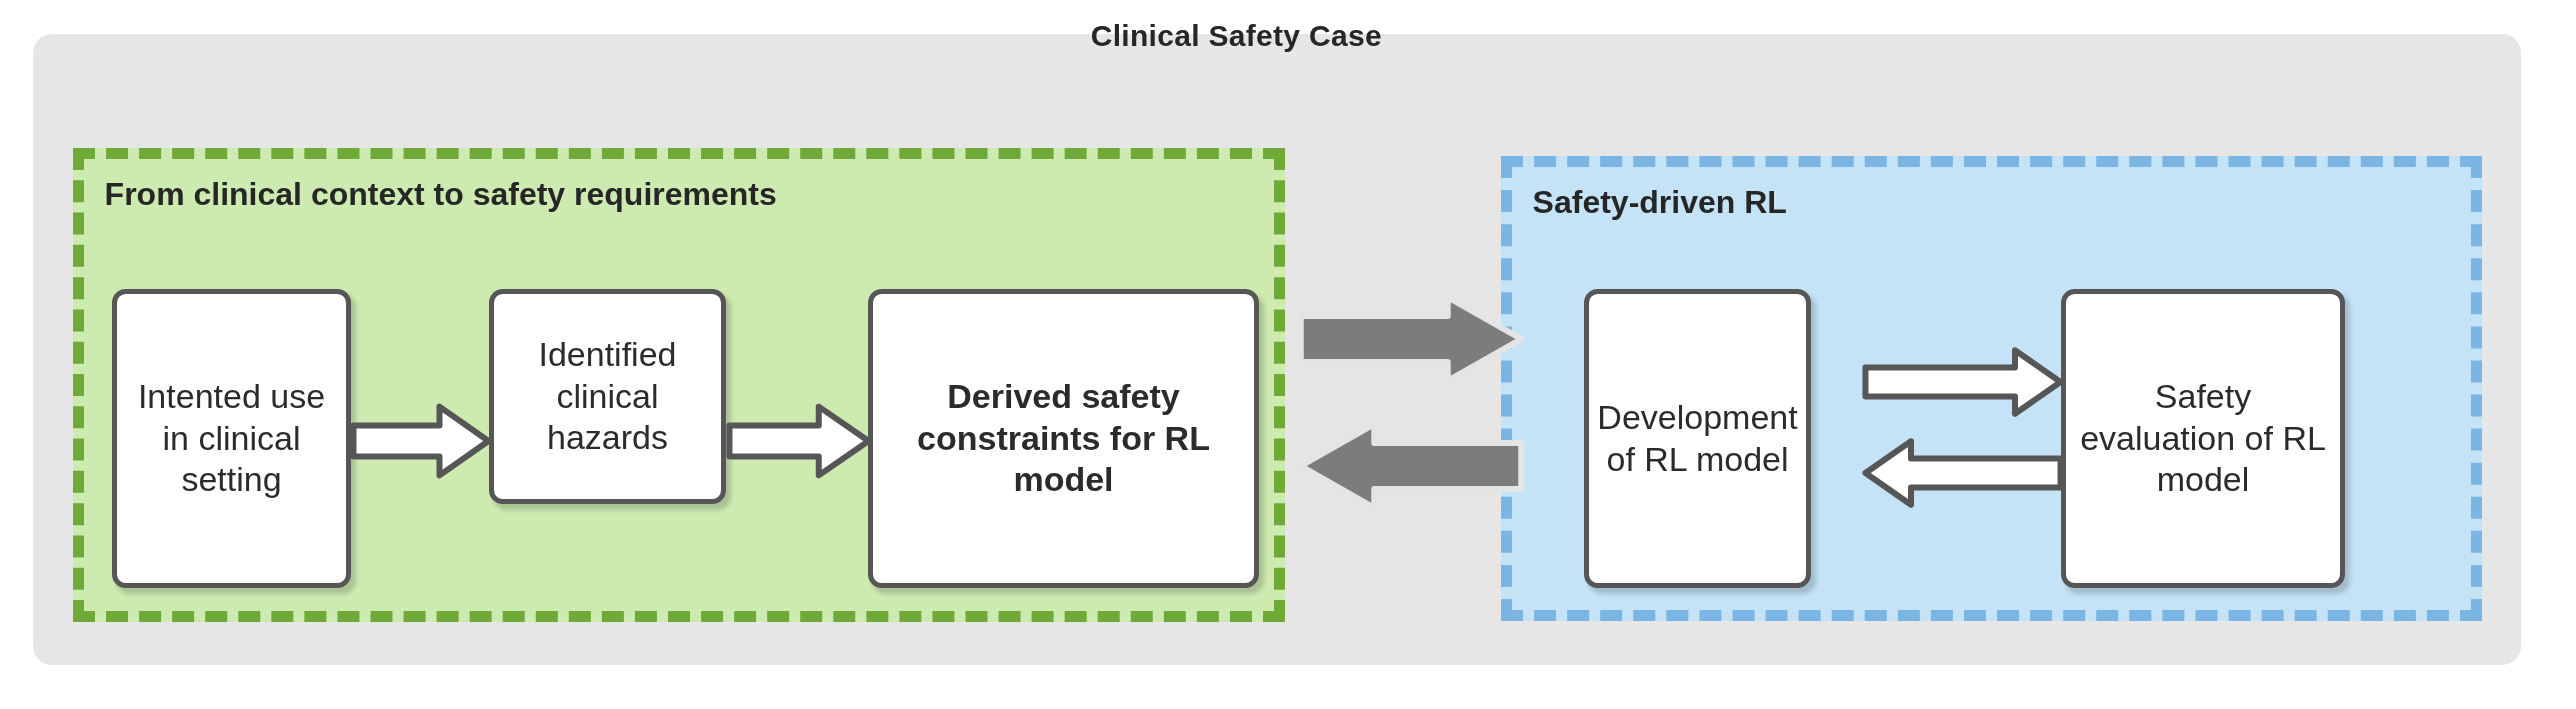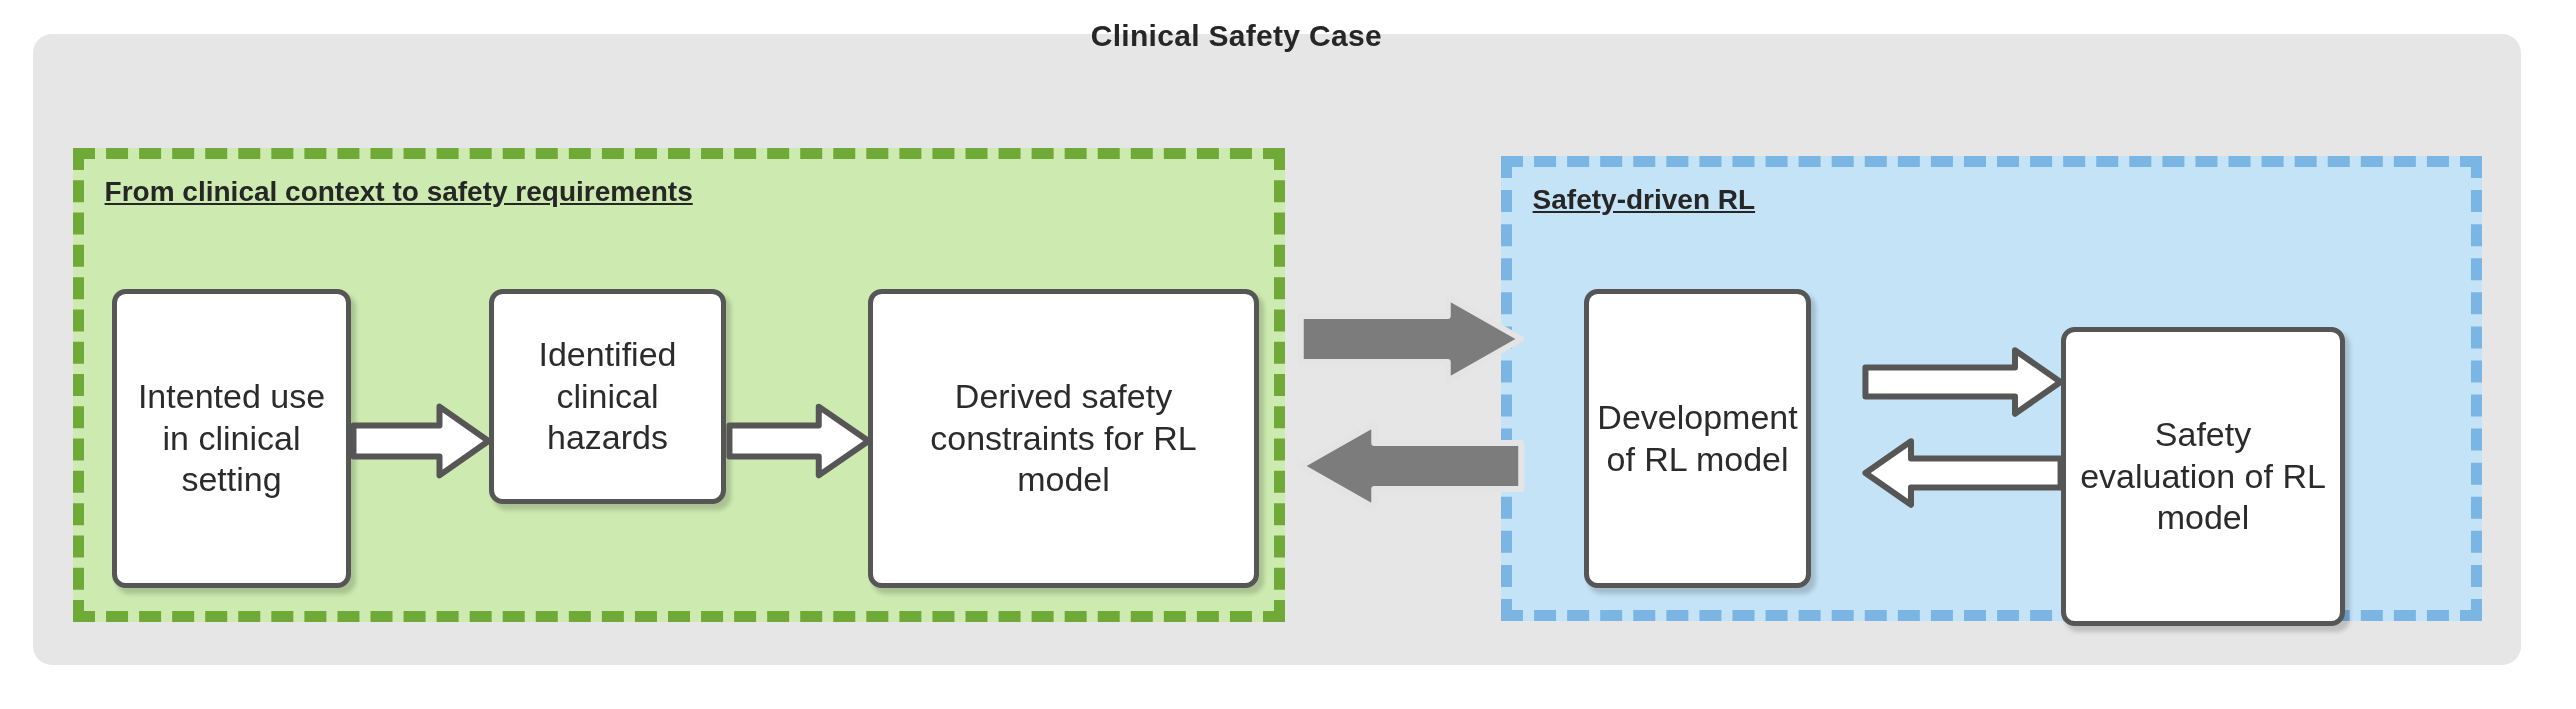--- a/index.html
+++ b/index.html
@@ -27,45 +27,45 @@
   .panel-green{
     left:73px;top:148px;width:1212px;height:474px;
     background:#cdeab0;border:11px dashed #6faa38;
   }
   .panel-blue{
     left:1501px;top:156px;width:981px;height:465px;
     background:#c4e3f6;border:11px dashed #7bb5e3;
   }
   .panel-title{
     position:absolute;left:20.6px;top:17px;
-    font-size:28px;font-weight:bold;color:#262626;white-space:nowrap;text-decoration:underline;
+    font-size:32px;font-weight:bold;color:#262626;white-space:nowrap;
   }
 
   
   .pbox{
     position:absolute;box-sizing:border-box;background:#ffffff;
     border:5.2px solid #565656;border-radius:13.7px;
     box-shadow:4.3px 5.2px 4.3px rgba(0,0,0,.17);
     display:flex;align-items:center;justify-content:center;
     text-align:center;color:#2b2b2b;font-size:34px;line-height:1.22;
     padding:5.2px 8.6px;
   }
 
   
   .box-intended   {left:112px;  top:289px; width:139px; height:299px;}
   .box-hazards    {left:489px;  top:289px; width:137px; height:215px;}
   .box-constraints{left:868px; top:289px; width:206px; height:299px;}
   
   .box-intended   {width:239px;}
   .box-hazards    {width:237px;}
-  .box-constraints{width:391px;}
+  .box-constraints{width:391px;font-weight:bold;}
 
   
   .box-development{left:1584px; top:289px; width:227px; height:299px;}
-  .box-evaluation {left:2061px; top:289px; width:284px; height:299px;margin-top:38px;}
+  .box-evaluation {left:2061px; top:289px; width:284px; height:299px;}
 
   
   .warrow{position:absolute;}
   .warrow svg{display:block;overflow:visible;}
 
   .arrow-g1{left:350px;  top:398px; width:142px; height:86px;}
   .arrow-g2{left:726px;  top:398px; width:146px; height:86px;}
   .arrow-b-top{left:1862px; top:345px; width:202px; height:74px;}
   .arrow-b-bot{left:1862px; top:436px; width:202px; height:74px;}
 

